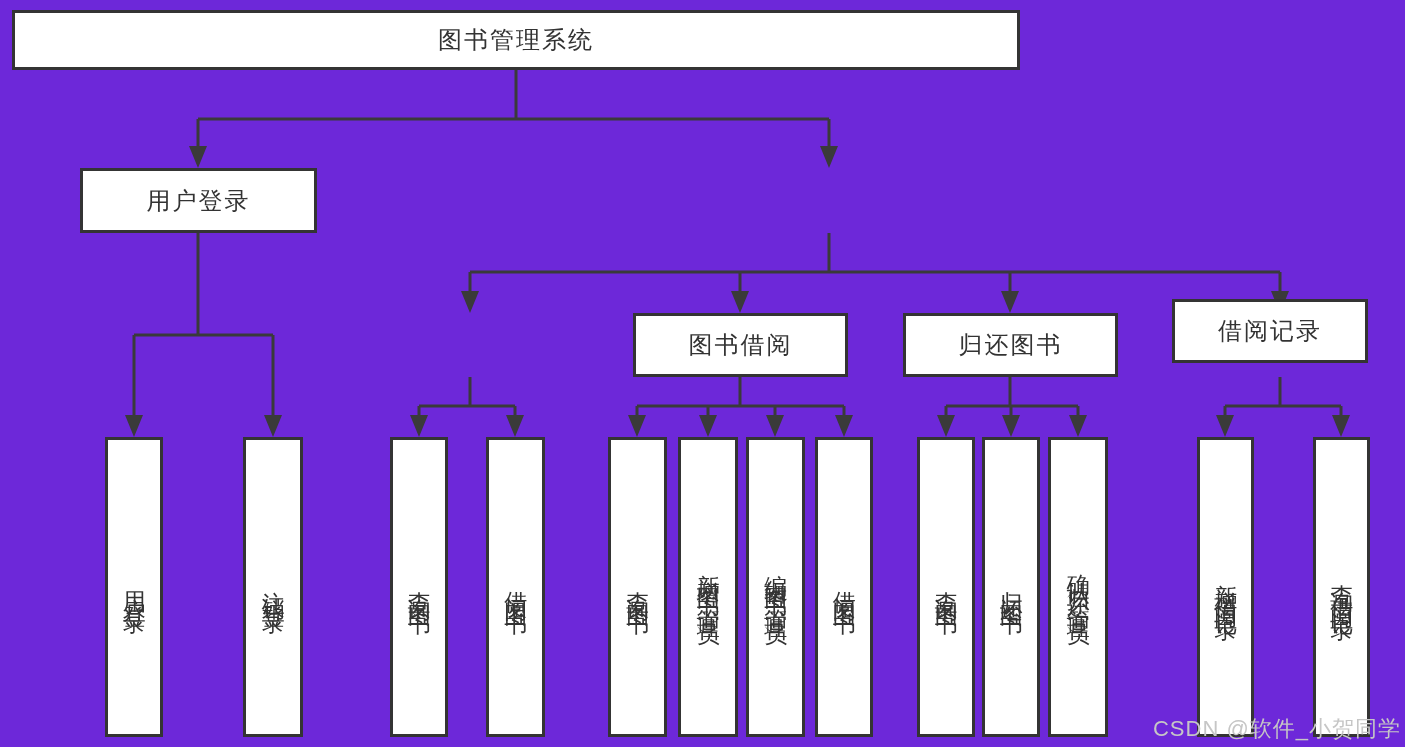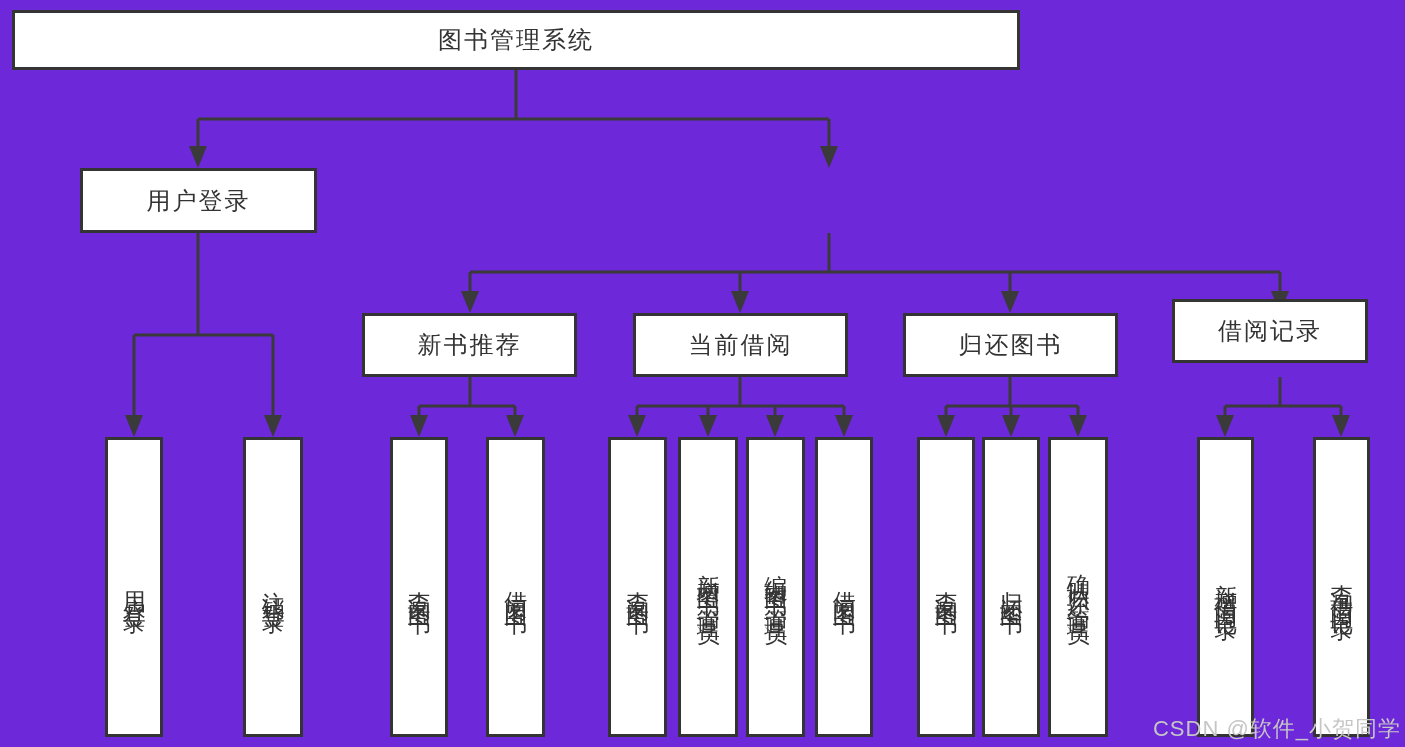--- a/index.html
+++ b/index.html
@@ -69,25 +69,22 @@
   </svg>
 
   <div class="box h" style="left:12px;top:10px;width:1008px;height:60px">
     <span>图书管理系统</span>
   </div>
 
   <div class="box h" style="left:80px;top:168px;width:237px;height:65px">
     <span>用户登录</span>
   </div>
 
-  <div class="box h" style="left:362px;top:313px;width:215px;height:64px">
-    <span>新书推荐</span>
-  </div>
   <div class="box h" style="left:633px;top:313px;width:215px;height:64px">
-    <span>当前借阅</span>
+    <span>图书借阅</span>
   </div>
   <div class="box h" style="left:903px;top:313px;width:215px;height:64px">
     <span>归还图书</span>
   </div>
   <div class="box h" style="left:1172px;top:299px;width:196px;height:64px">
     <span>借阅记录</span>
   </div>
 
   <div class="box v" style="left:105px;top:437px;width:58px;height:300px">
     <span class="vtext">用户登录</span>

